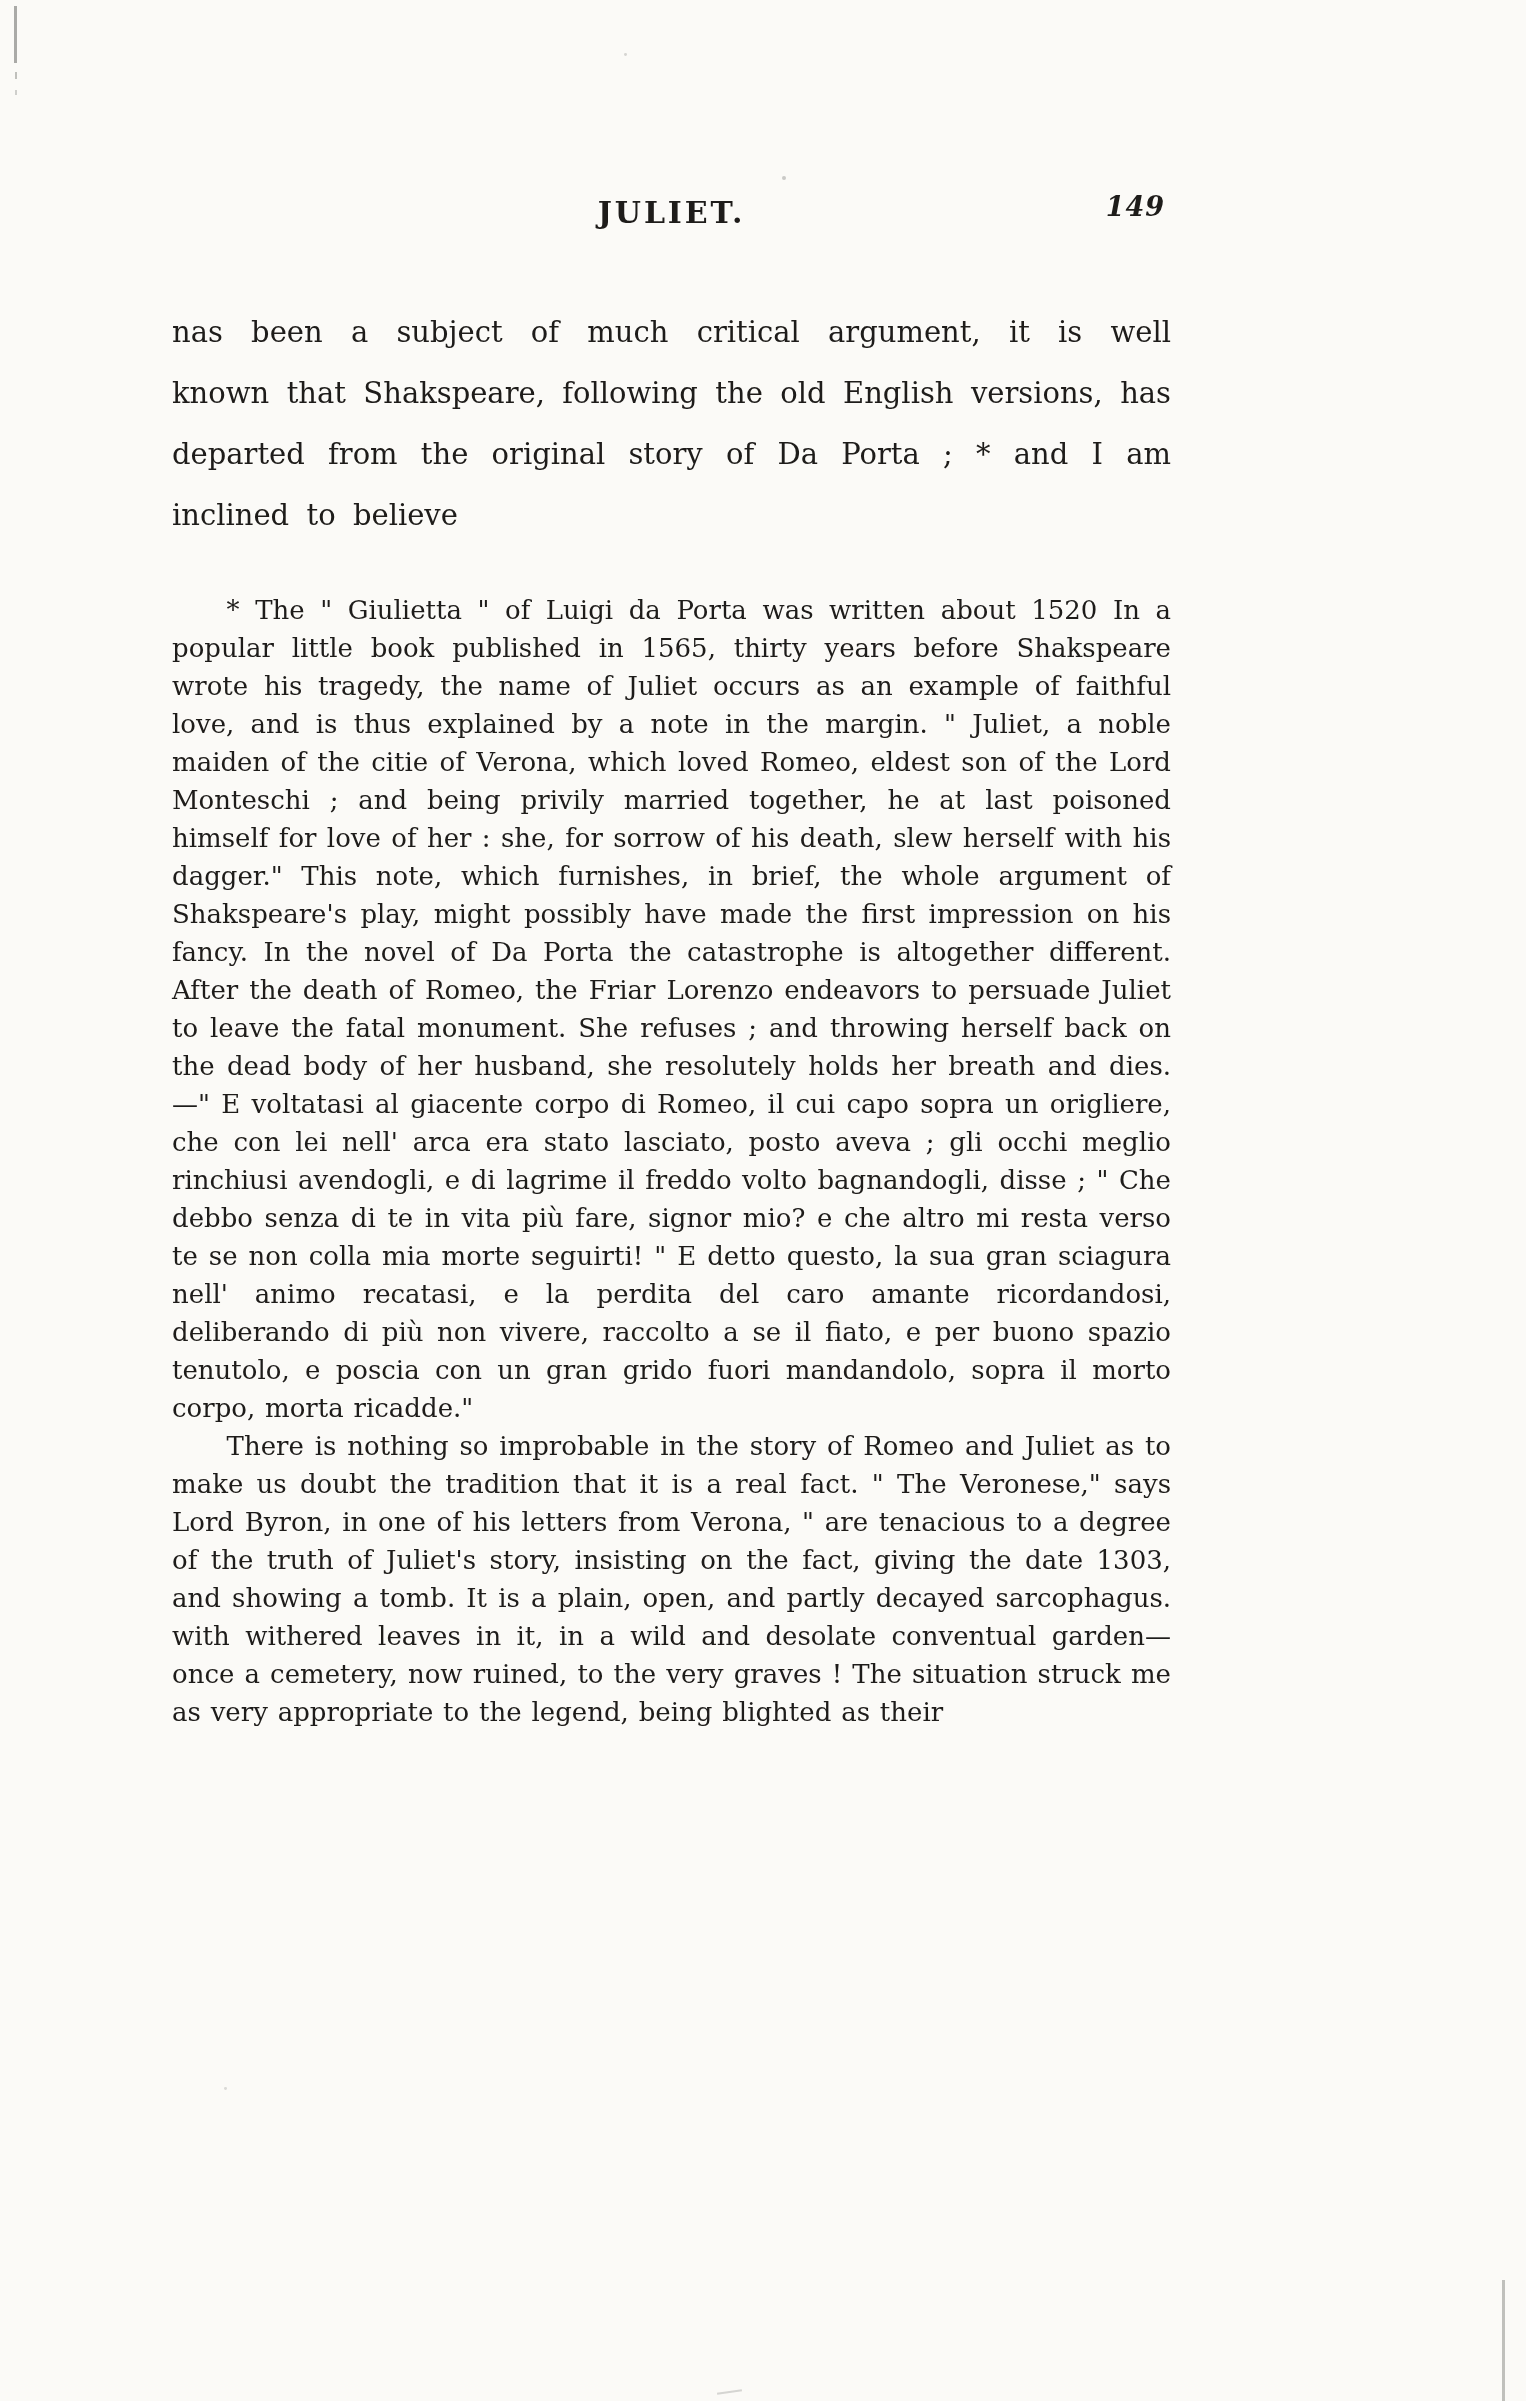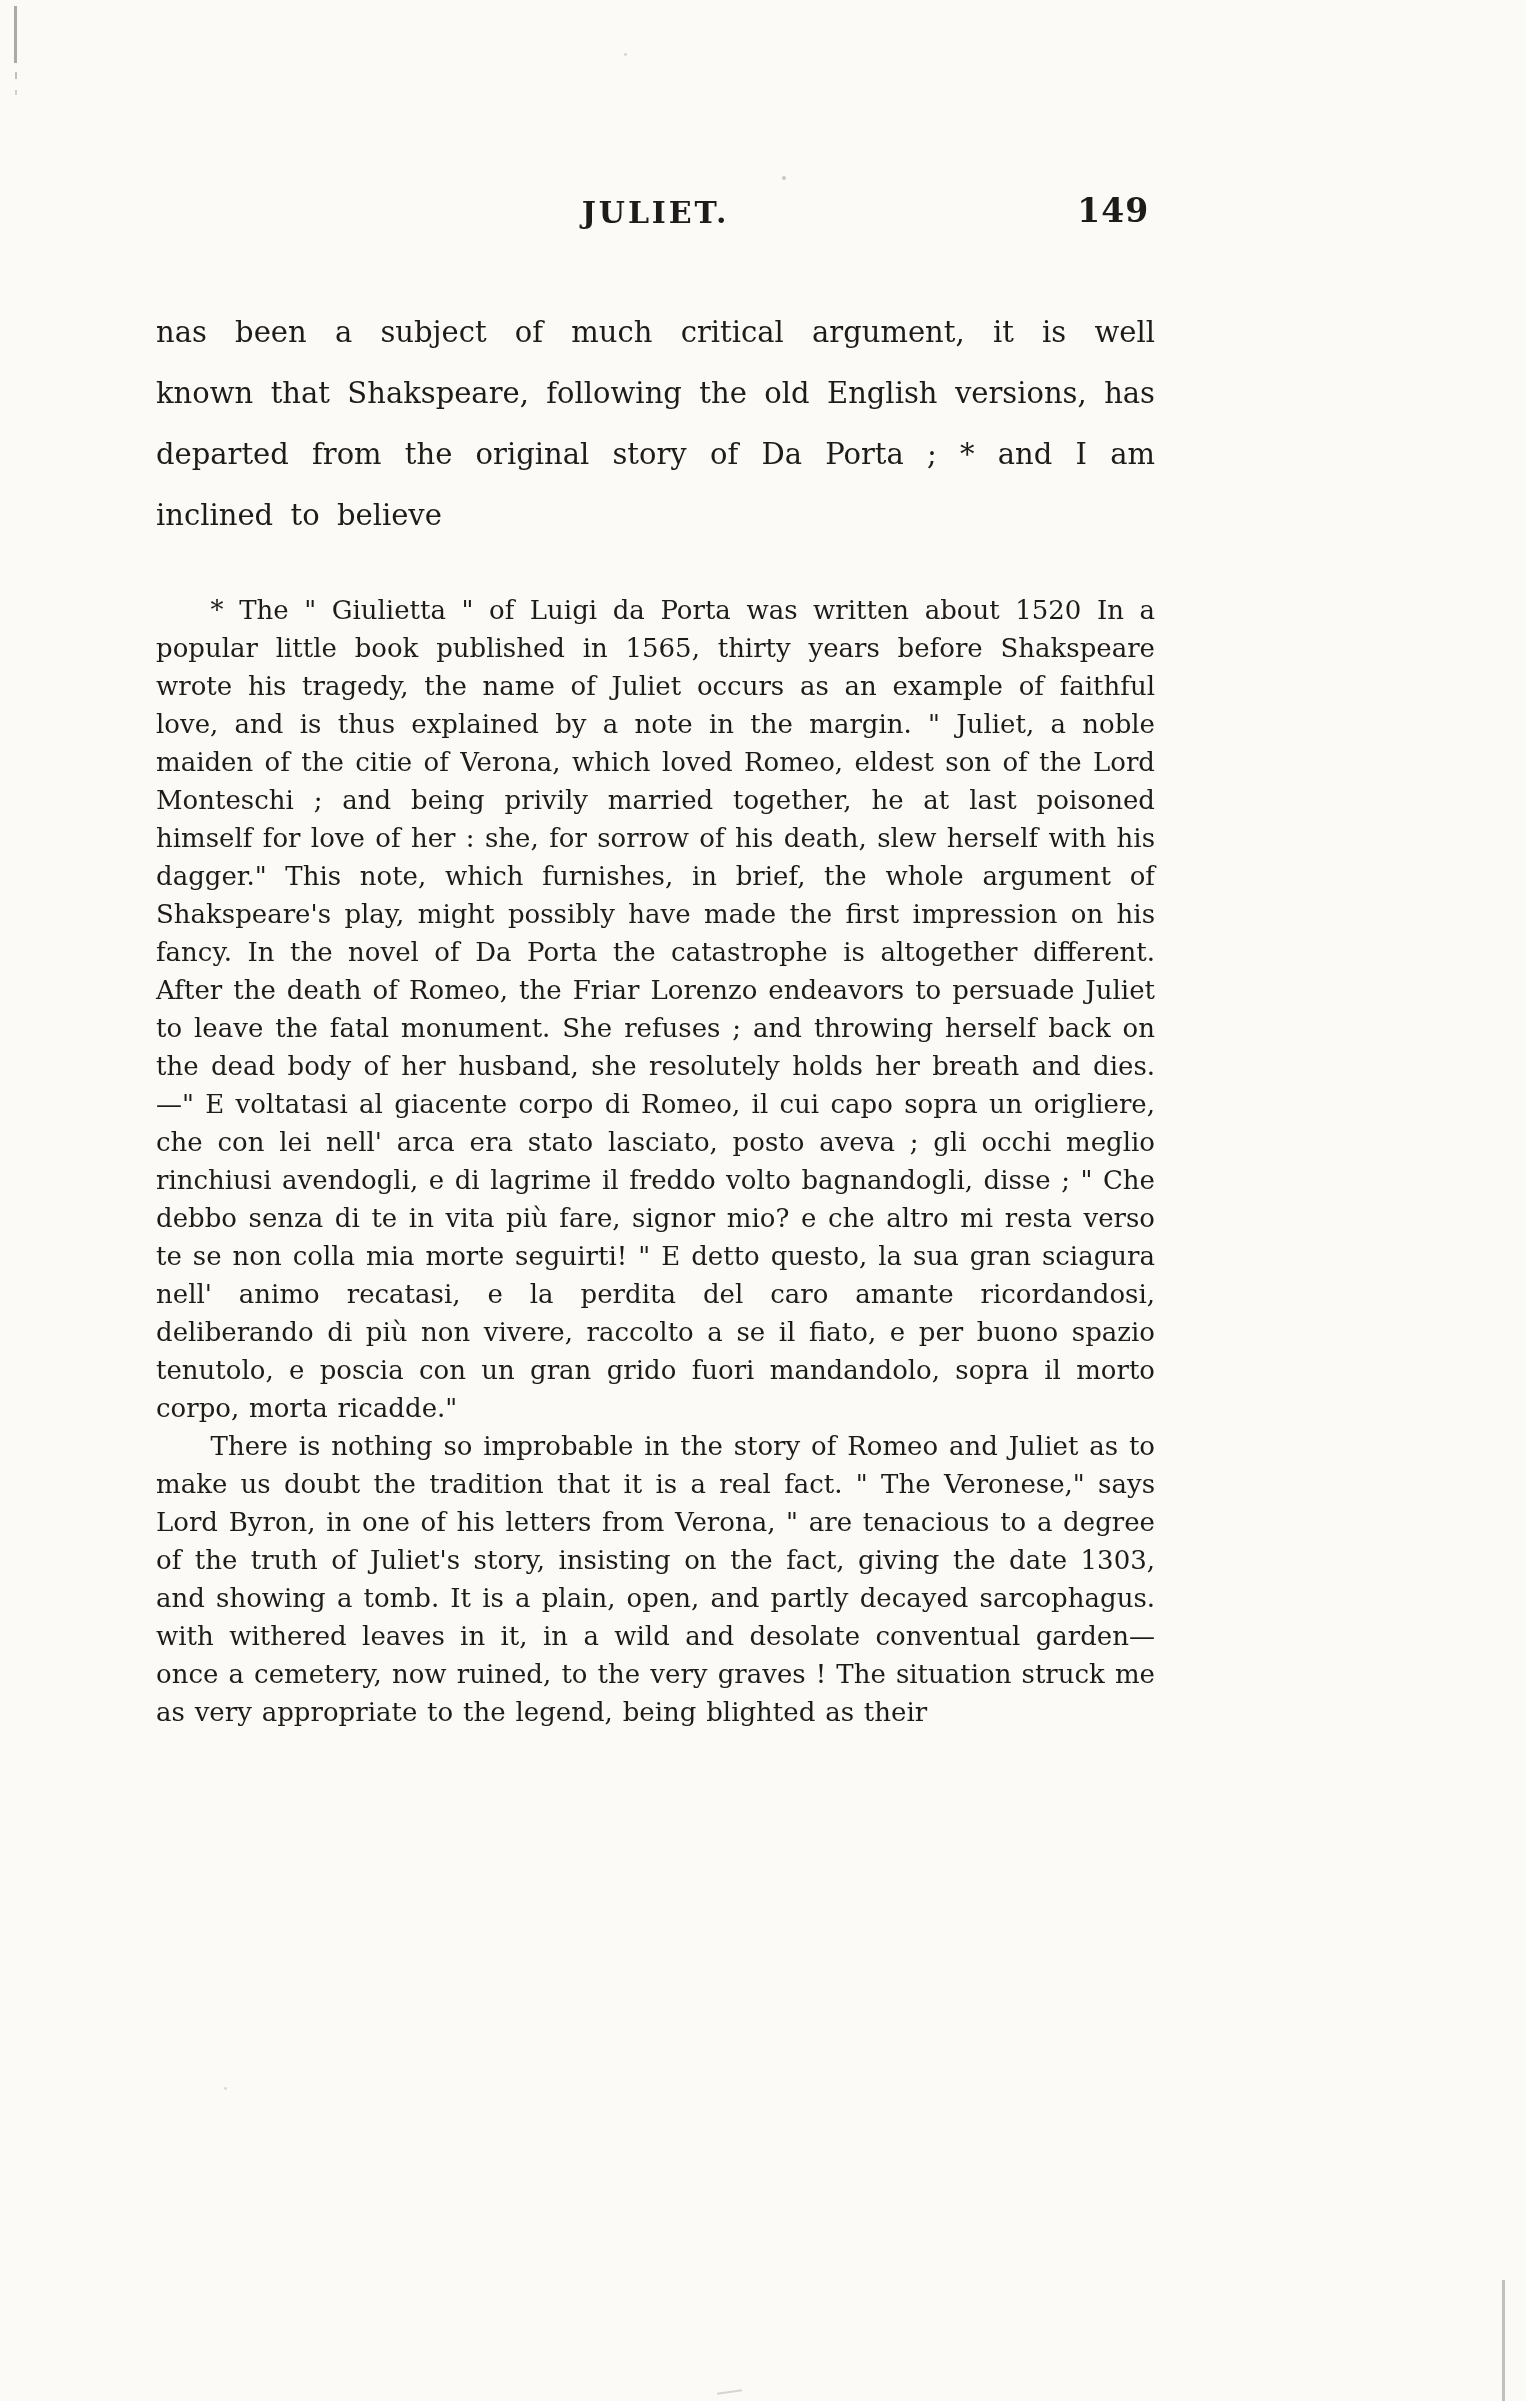--- a/index.html
+++ b/index.html
@@ -14,21 +14,21 @@
     font-family: "DejaVu Serif", serif;
     color: #1e1c1a;
     overflow: hidden;
   }
   .page {
     position: absolute;
     inset: 0;
   }
   .content {
     position: absolute;
-    left: 156px;
+    left: 172px;
     top: 195px;
     width: 999px;
   }
   .header {
     position: relative;
     height: 45px;
     margin-bottom: 62px;
   }
   .running-title {
     position: absolute;
@@ -38,22 +38,23 @@
     text-align: center;
     font-weight: bold;
     font-size: 30px;
     letter-spacing: 2.9px;
   }
   .page-number {
     position: absolute;
     right: 5.9px;
     top: -3.9px;
     font-weight: bold;
-    font-size: 33px;
+    font-size: 27px;
     letter-spacing: 1px;
+    font-style: italic;
   }
   .body-text {
     margin: 0 0 45px 0;
     font-size: 29px;
     line-height: 61px;
     text-align: justify;
     word-spacing: 0.28em;
   }
   .footnote {
     font-size: 26px;

